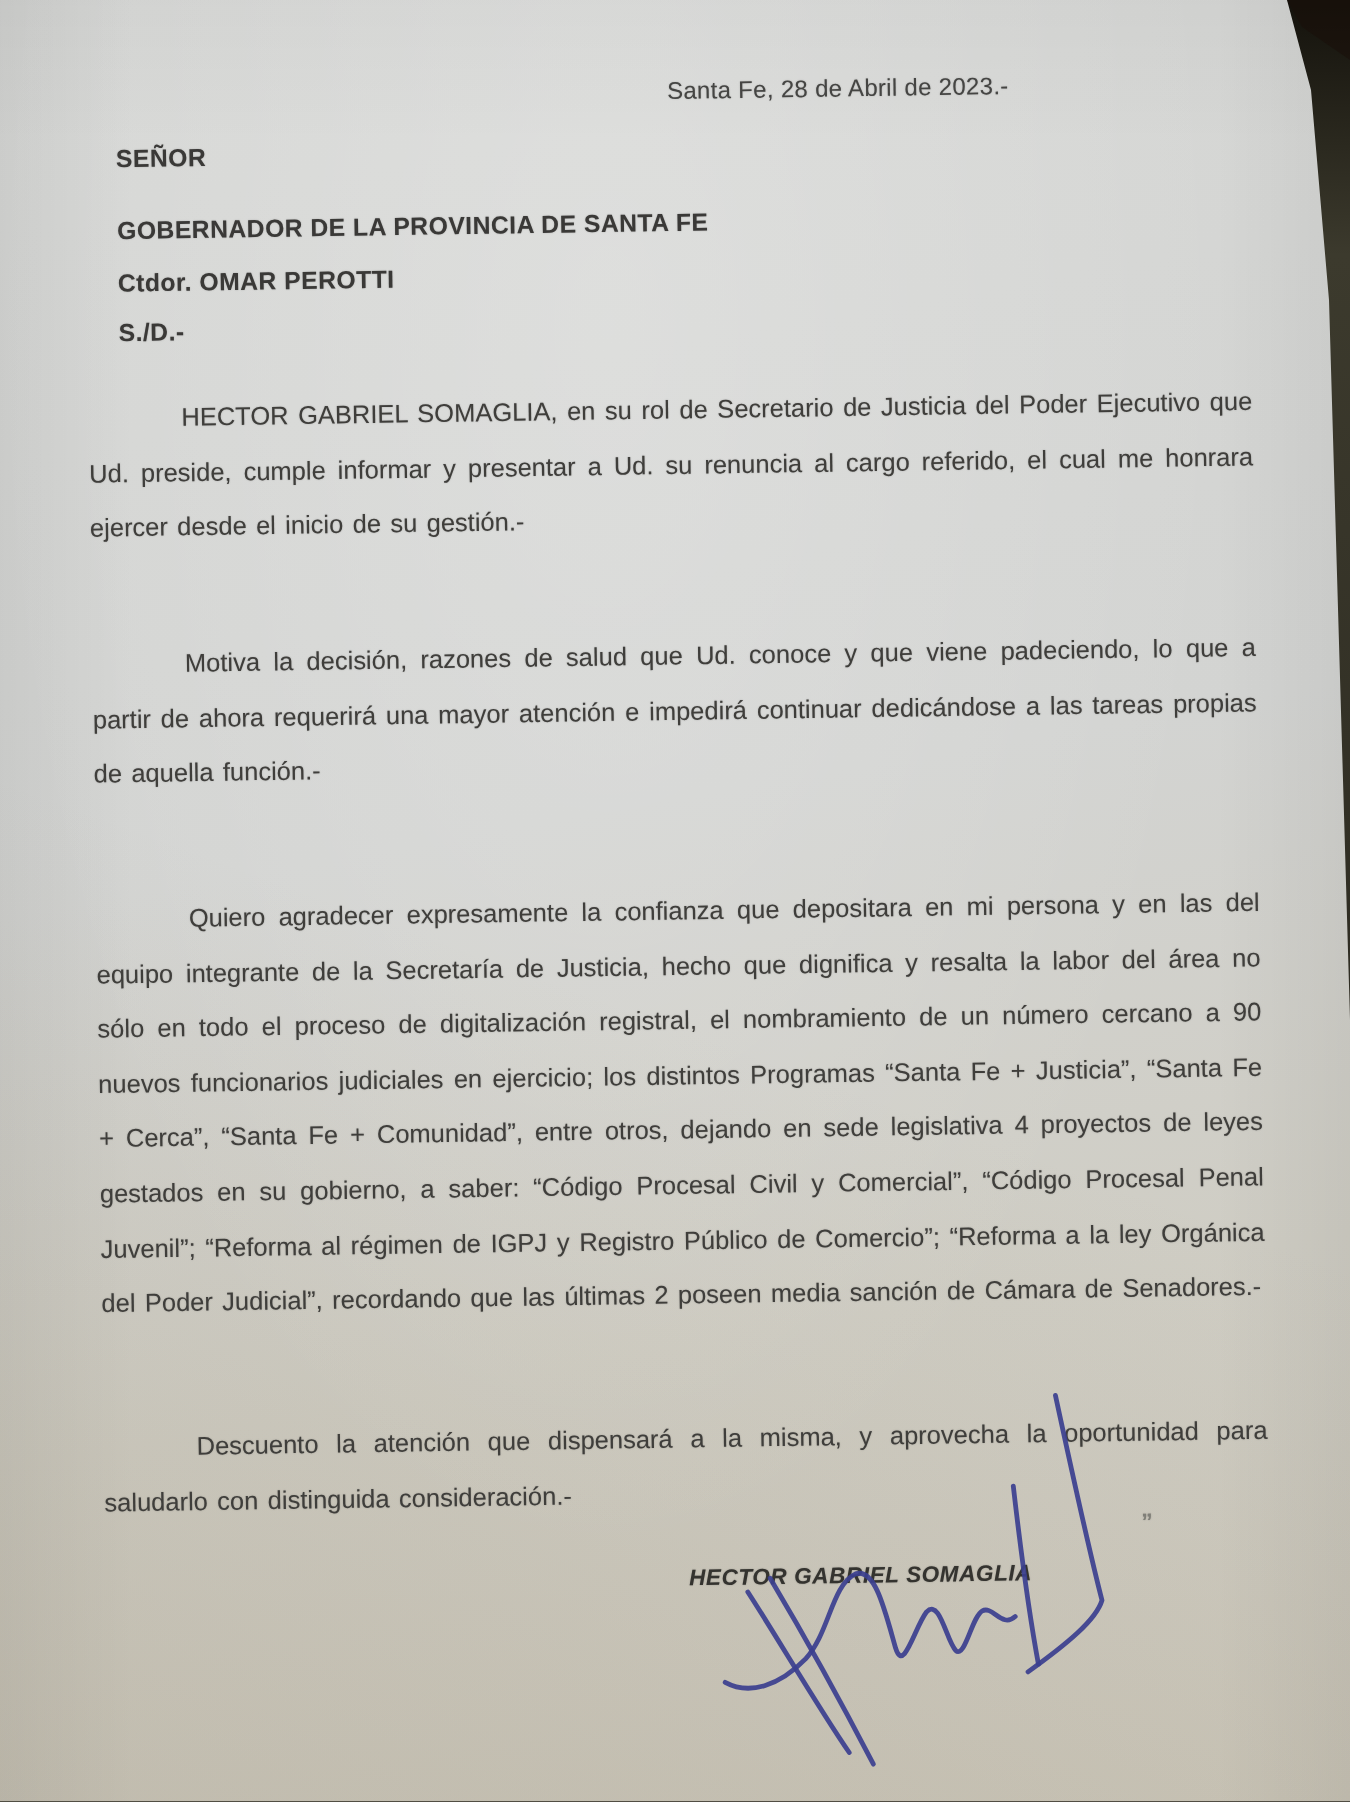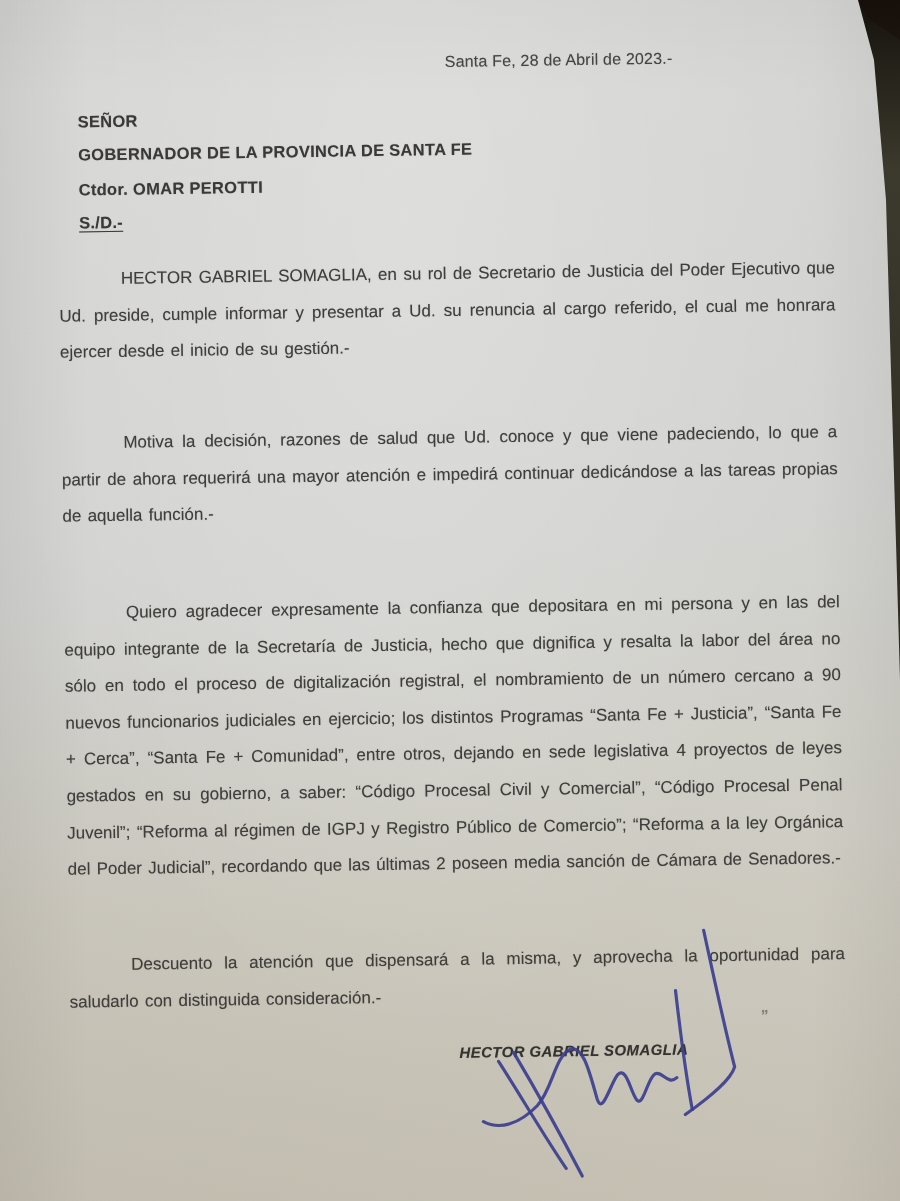--- a/index.html
+++ b/index.html
@@ -27,24 +27,24 @@
     color:#3f3e3b;
   }
   .txt{
     position:absolute;
     font-size:17px;
     line-height:36.6px;
     text-shadow:0 0 1px rgba(58,58,58,.35);
   }
   .date{left:453px;top:44px;font-size:16px;letter-spacing:.2px;color:#454543;}
   .hdr{left:85px;font-weight:700;font-size:16.5px;letter-spacing:.3px;color:#3a3937;}
-  .hdr1{top:98px;}
+  .hdr1{top:83px;}
   .hdr2{top:131px;}
   .hdr3{top:166px;}
-  .hdr4{top:199px;text-decoration:underline;text-underline-offset:3px;}
+  .hdr4{top:199px;text-underline-offset:3px;}
   .para{
     left:64px;width:776px;
     text-align:justify;
     text-indent:62px;
     word-spacing:1.5px;
   }
   .p1{top:256px;}
   .p2{top:420px;}
   .p3{top:590px;}
   .p4{top:942px;}

